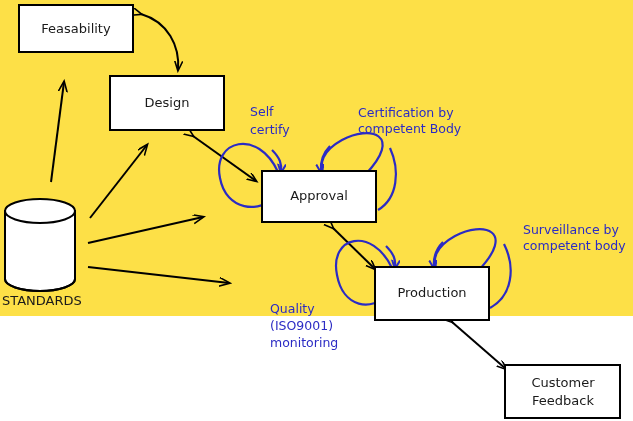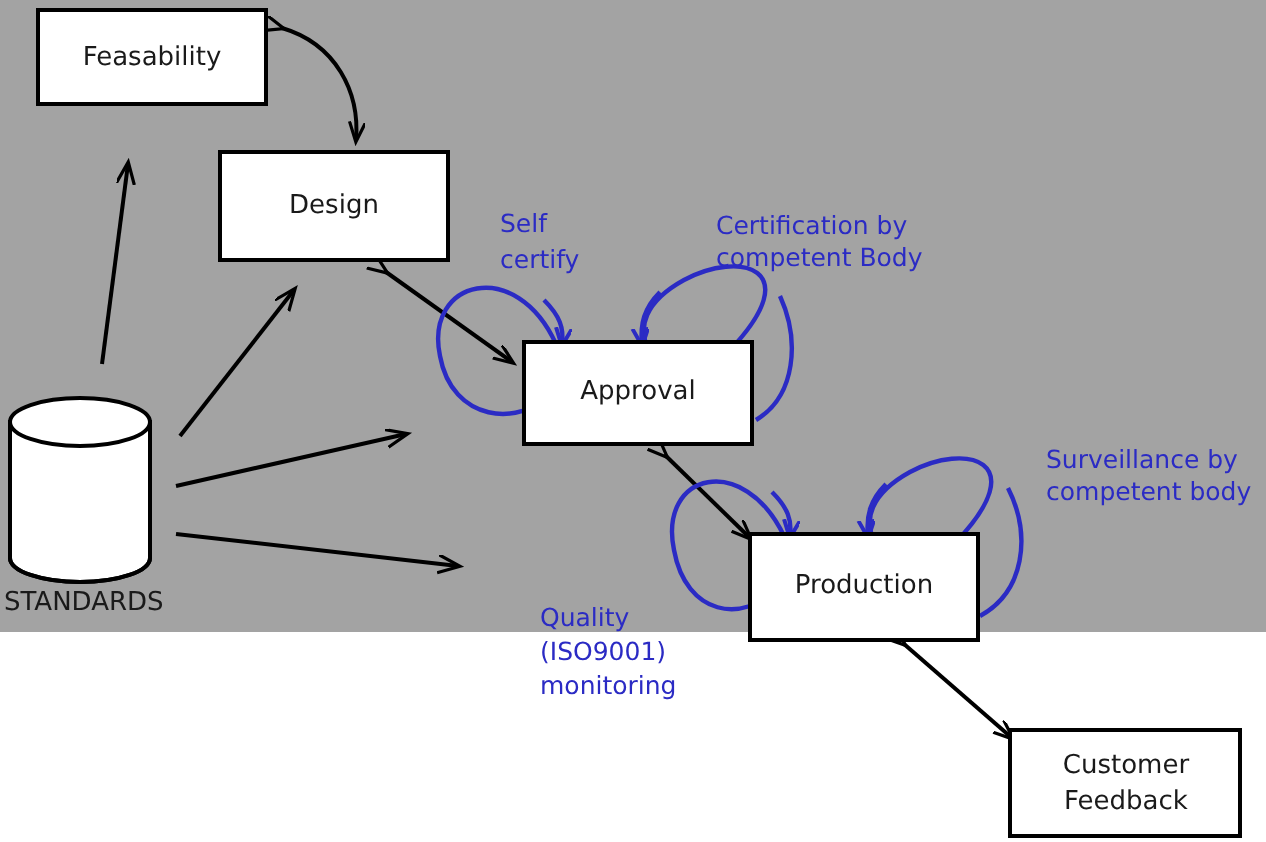--- a/index.html
+++ b/index.html
@@ -1,18 +1,18 @@
 <!DOCTYPE html>
 <html><head>
 <meta charset="utf-8">
 <style>
   html,body{margin:0;padding:0;background:#ffffff;}
   body{width:633px;height:421px;overflow:hidden;
        font-family:"DejaVu Sans","Liberation Sans",sans-serif;}
-  #canvas{position:relative;width:633px;height:316px;background:#a3a3a3;}
+  #canvas{position:relative;width:633px;height:316px;background:#fde047;}
   svg.layer{position:absolute;left:0;top:0;width:633px;height:421px;}
   .box-label{font-size:13px;fill:#1a1a1a;text-anchor:middle;dominant-baseline:middle;}
   .db-label{font-size:13px;fill:#1a1a1a;text-anchor:start;}
   .annot{font-size:12.5px;fill:#2b2bc4;text-anchor:start;}
   .shape{fill:#ffffff;stroke:#000000;stroke-width:2;}
   .cyl{fill:#ffffff;stroke:#000000;stroke-width:2;}
   .blk{fill:none;stroke:#000000;stroke-width:2;}
   .blu{fill:none;stroke:#2b2bc4;stroke-width:2.2;}
 </style>
 </head>

